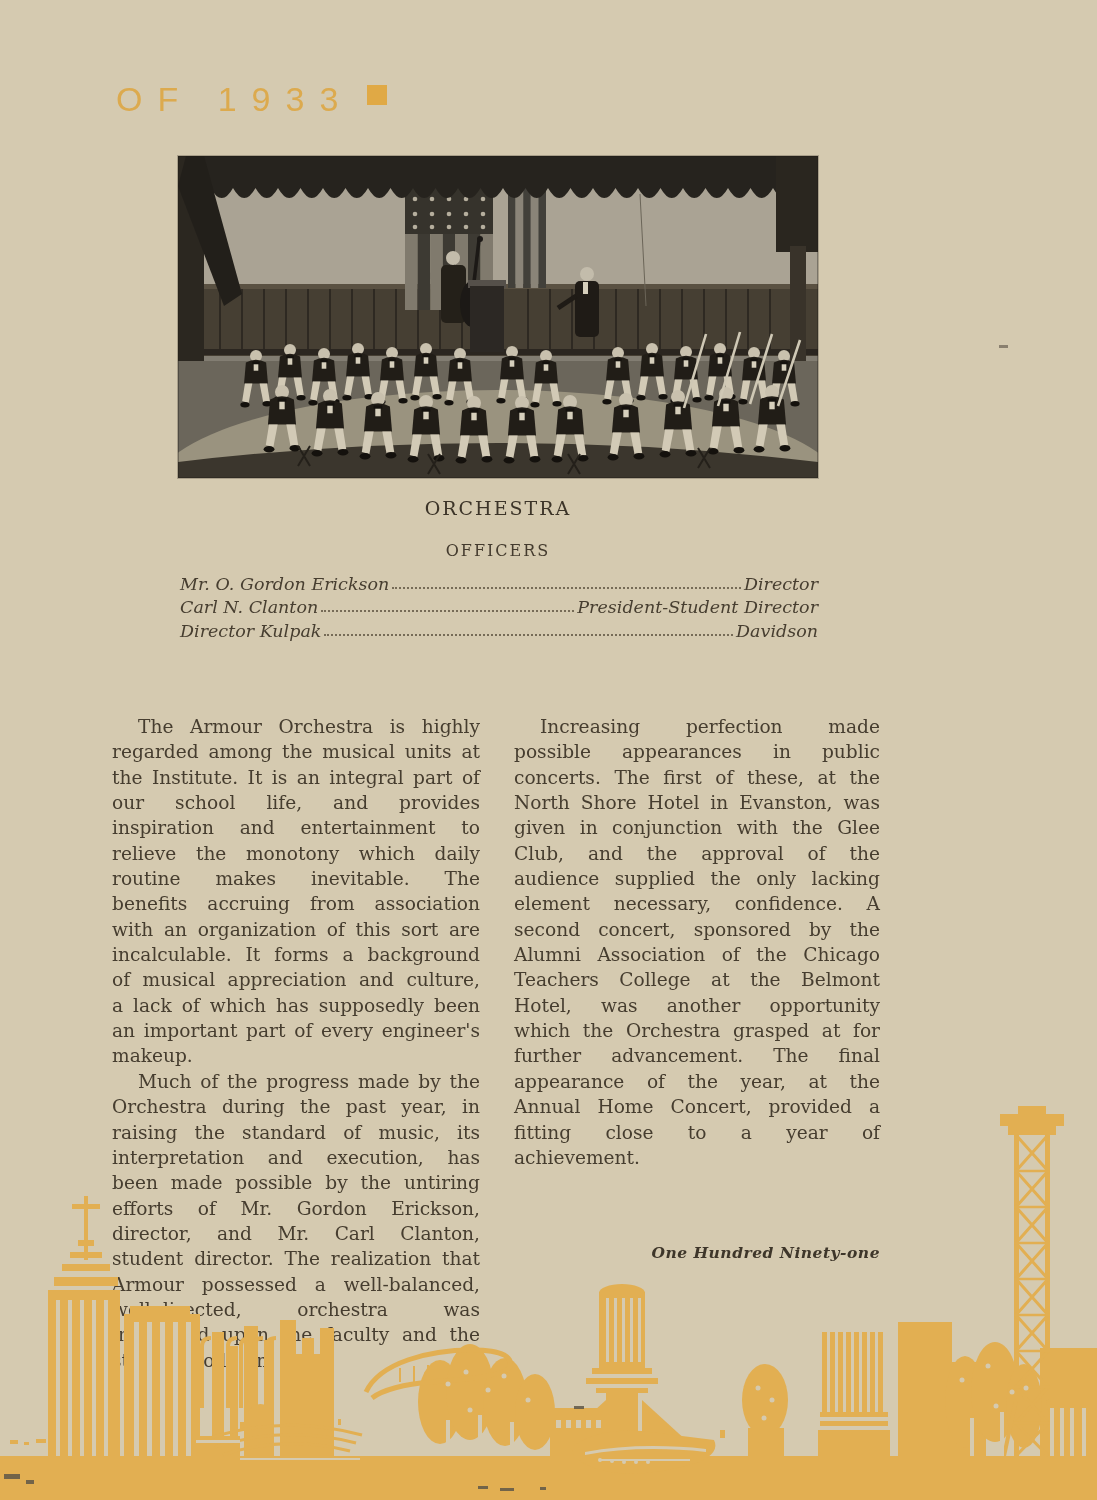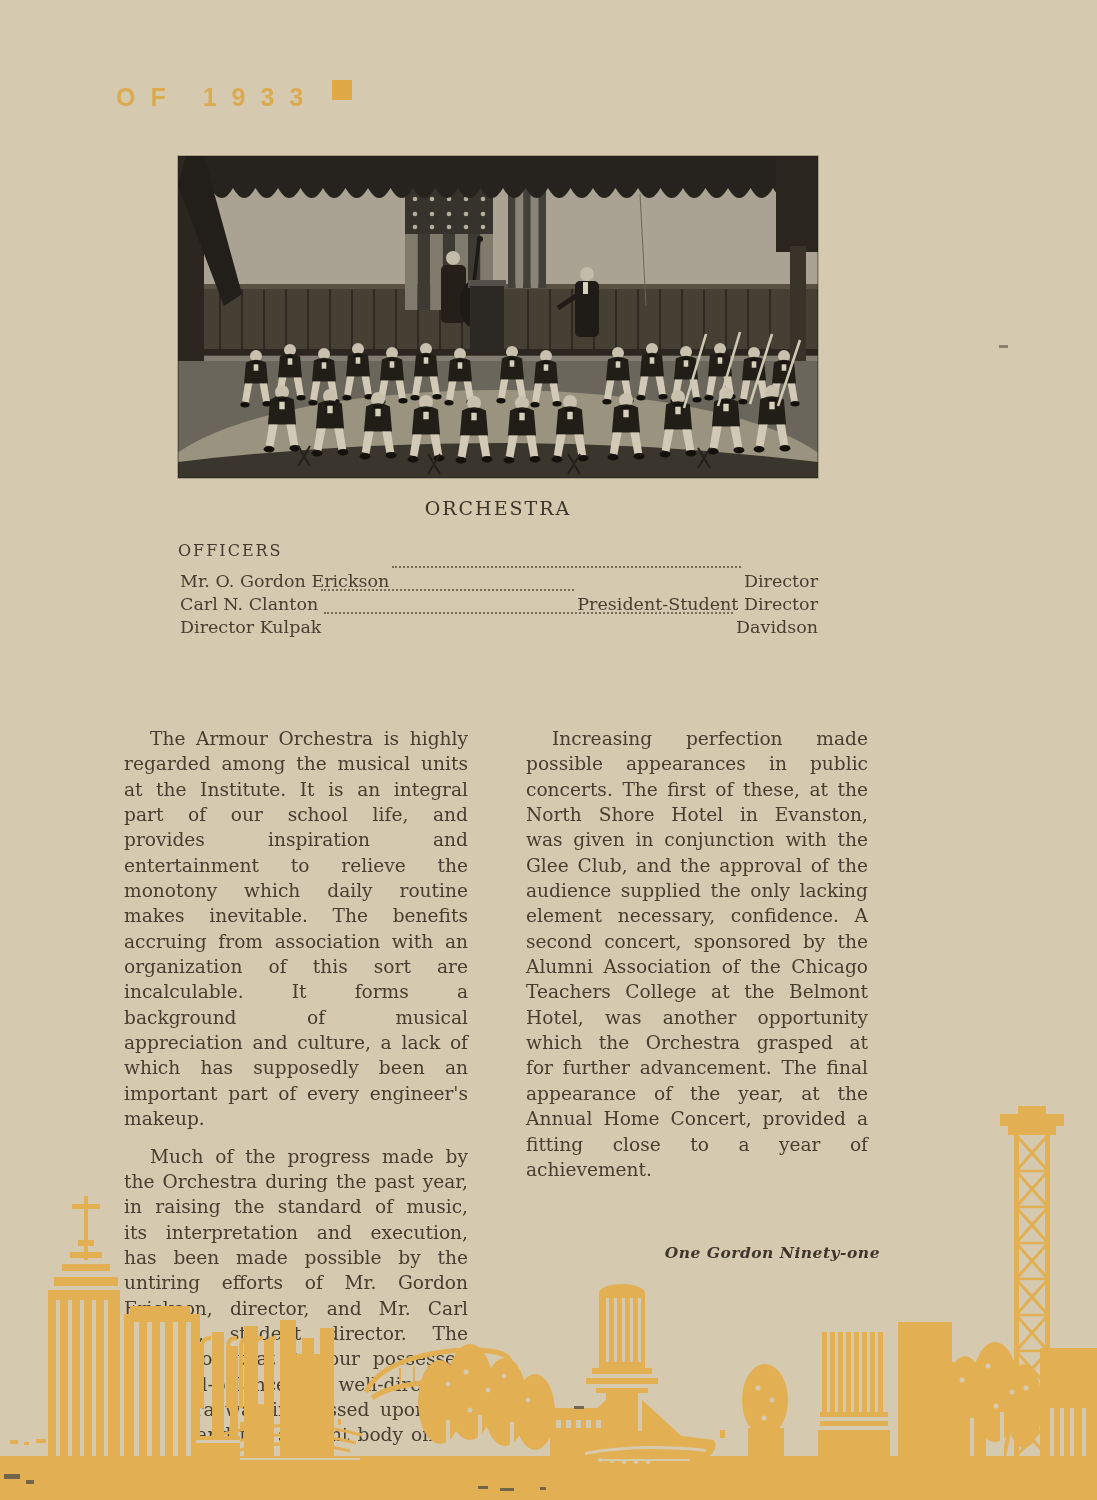--- a/index.html
+++ b/index.html
@@ -2,48 +2,48 @@
 <html><head>
 <meta charset="utf-8">
 <style>
   html,body{margin:0;padding:0;}
   body{width:1097px;height:1500px;position:relative;overflow:hidden;
        background:#d5cab0;font-family:"DejaVu Serif", serif;}
   .page{position:absolute;inset:0;}
 
   
   .hdr{position:absolute;left:116px;top:80px;color:#dcaa4e;
-       font-family:"Liberation Sans", sans-serif;font-size:25px;font-weight:700;
+       font-family:"Liberation Sans", sans-serif;font-size:34px;font-weight:400;
        letter-spacing:15px;white-space:nowrap;}
   .hdr .sq{display:inline-block;width:20px;height:20px;background:#e0a945;
        margin-left:14px;vertical-align:6px;letter-spacing:0;}
 
   
   .photo{position:absolute;left:178px;top:156px;width:640px;height:322px;
          box-shadow:0 0 0 1px rgba(40,33,24,.25);}
 
   
   .title{position:absolute;left:178px;top:497px;width:640px;text-align:center;
          font-size:19px;letter-spacing:2px;color:#3c3428;}
-  .subtitle{position:absolute;left:178px;top:541px;width:640px;
+  .subtitle{position:absolute;left:178px;top:541px;width:640px;text-align:center;
          font-size:16px;letter-spacing:2px;color:#443b2e;}
 
   
   .officers{position:absolute;left:180px;top:571px;width:638px;color:#473e30;
             font-size:17.5px;}
-  .officer-row{display:flex;align-items:flex-start;height:23.2px;}
+  .officer-row{display:flex;align-items:flex-end;height:23.2px;font-style:italic;}
   .officer-row .nm{white-space:nowrap;}
   .officer-row .ttl{white-space:nowrap;}
   .dots{flex:1;border-bottom:2px dotted #766b57;margin:0 3px;
         transform:translateY(-5px);}
 
   
   .col{position:absolute;top:714px;color:#463d2f;font-size:18.6px;
        line-height:25.35px;text-align:justify;word-spacing:2.2px;}
-  .col p{margin:12px;}
+  .col p{margin:0;}
   .col p.ind{text-indent:26px;}
   .col-left{left:112px;width:368px;}
   .col-right{left:514px;width:366px;}
 
   
   .folio{position:absolute;left:514px;top:1243px;width:366px;text-align:right;
          font-style:italic;font-weight:600;font-size:15.5px;color:#3e362a;
          letter-spacing:.5px;}
 
   
@@ -229,21 +229,21 @@
   </div>
 
   <div class="col col-left">
     <p class="ind">The Armour Orchestra is highly regarded among the musical units at the Institute. It is an integral part of our school life, and provides inspiration and entertainment to relieve the monotony which daily routine makes inevitable. The benefits accruing from association with an organization of this sort are incalculable. It forms a background of musical appreciation and culture, a lack of which has supposedly been an important part of every engineer's makeup.</p>
     <p class="ind">Much of the progress made by the Orchestra during the past year, in raising the standard of music, its interpretation and execution, has been made possible by the untiring efforts of Mr. Gordon Erickson, director, and Mr. Carl Clanton, student director. The realization that Armour possessed a well-balanced, well-directed, orchestra was impressed upon the faculty and the student body on</p>
   </div>
   <div class="col col-right">
     <p class="ind">Increasing perfection made possible appearances in public concerts. The first of these, at the North Shore Hotel in Evanston, was given in conjunction with the Glee Club, and the approval of the audience supplied the only lacking element necessary, confidence. A second concert, sponsored by the Alumni Association of the Chicago Teachers College at the Belmont Hotel, was another opportunity which the Orchestra grasped at for further advancement. The final appearance of the year, at the Annual Home Concert, provided a fitting close to a year of achievement.</p>
   </div>
 
-  <div class="folio">One Gordon Ninety-one</div>
+  <div class="folio">One Hundred Ninety-one</div>
 
   <div class="speck" style="left:999px;top:345px;width:9px;height:3px;opacity:.7"></div>
 
   <svg class="skyline" viewBox="0 0 1097 400" aria-hidden="true">
     <g fill="#e2af52">
 
       <rect x="0" y="356" width="1097" height="44"></rect>
 
       <rect x="84" y="96" width="4" height="64"></rect>
       <rect x="72" y="104" width="28" height="5"></rect>

